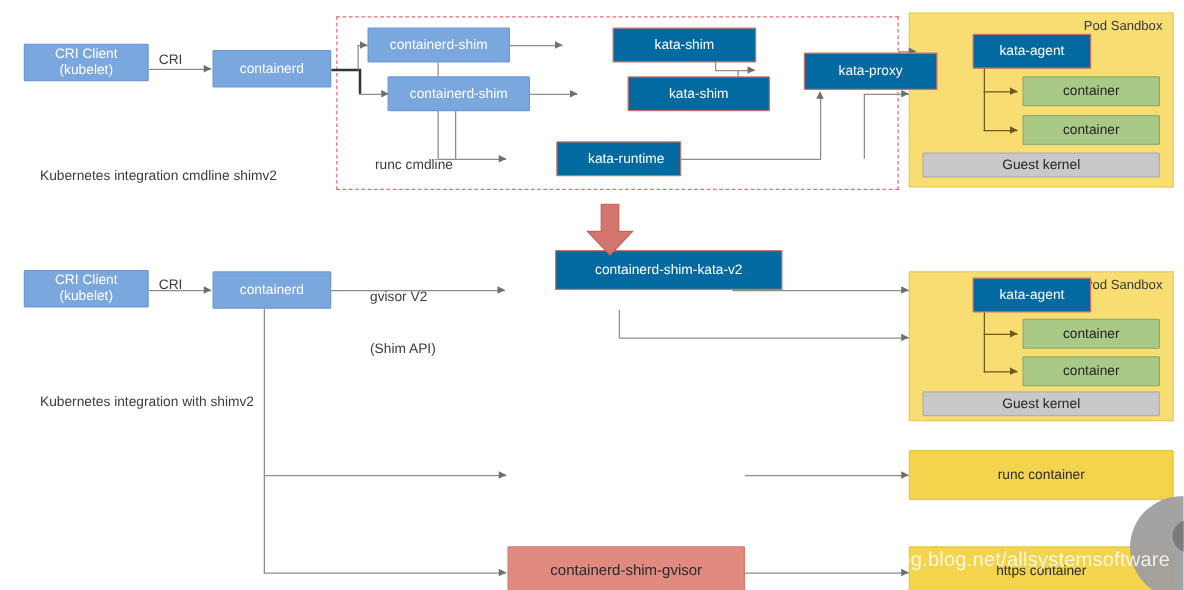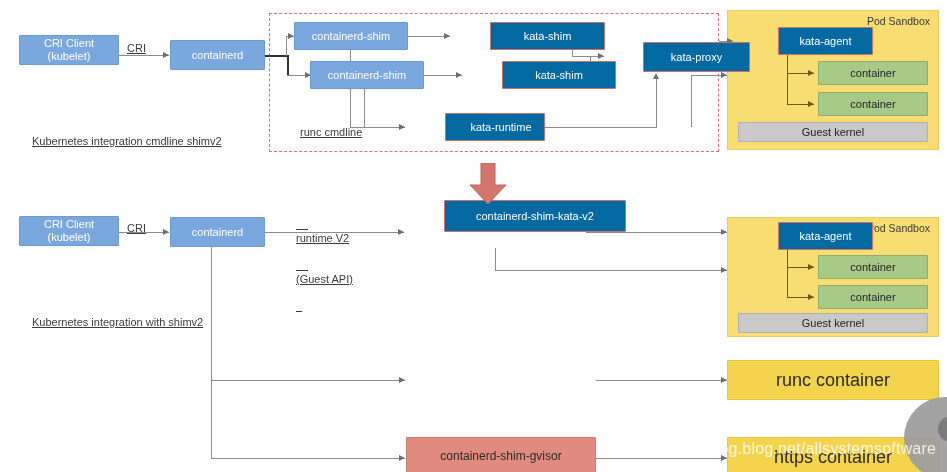--- a/index.html
+++ b/index.html
@@ -57,21 +57,21 @@
   .node.grey {
     background: #c9c9c9;
     border: 1px solid #b0b0b0;
     color: #242424;
     font-size: 11px;
   }
   .node.yellow {
     background: #f3d44c;
     border: 1px solid #e6c63c;
     color: #2b2b2b;
-    font-size: 18px;
+    font-size: 11px;
   }
   
   .sandbox {
     position: absolute;
     box-sizing: border-box;
     background: #f8dd72;
     border: 1px solid #e9ce5f;
     z-index: 2;
   }
   .sandbox-title {
@@ -89,21 +89,20 @@
     z-index: 1;
   }
   
   .caption {
     position: absolute;
     font-size: 11px;
     color: #3c3c3c;
     white-space: pre;
     line-height: 1.25;
     z-index: 6;
-    text-decoration: underline;
   }
   
   .hline, .vline {
     position: absolute;
     background: #8d8d8d;
     z-index: 3;
   }
   .hline { height: 1px; }
   .vline { width: 1px; }
   .hline.dark, .vline.dark { background: #6b5a18; }
@@ -271,22 +270,22 @@
   <div class="caption" style="left:127px; top:222px;">CRI</div>
 
   <div class="hline" style="left:119px; top:232px; width:50px;"></div>
   <div class="arrowhead" style="left:163px; top:228.5px;"></div>
 
   <div class="node blue" style="left:170px; top:217px; width:95px; height:30px;">
     <span>containerd</span>
   </div>
 
   <div class="caption" style="left:296px; top:204px;">
-    <div>runtime V2</div>
-    <div>(Guest API)</div>
+    <div>gvisor V2</div>
+    <div>(Shim API)</div>
   </div>
 
   <div class="hline" style="left:265px; top:232px; width:139px;"></div>
   <div class="arrowhead" style="left:398px; top:228.5px;"></div>
 
   <div class="vline" style="left:211px; top:247px; width:1px; height:212px;"></div>
 
   <div class="hline" style="left:211px; top:380px; width:194px;"></div>
   <div class="arrowhead" style="left:399px; top:376.5px;"></div>
 

